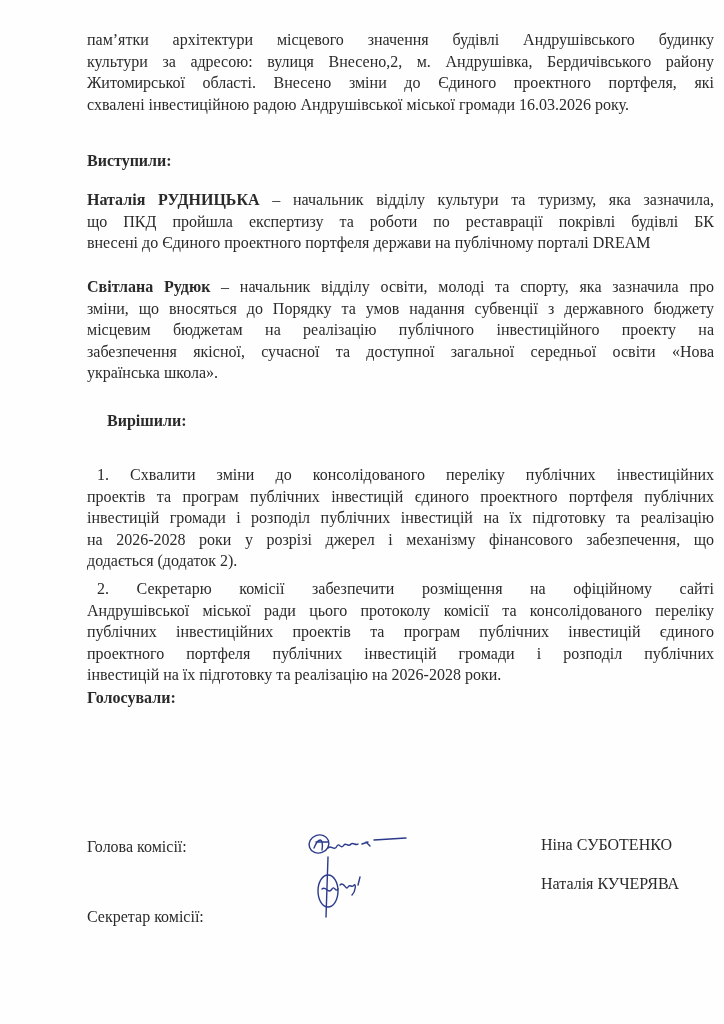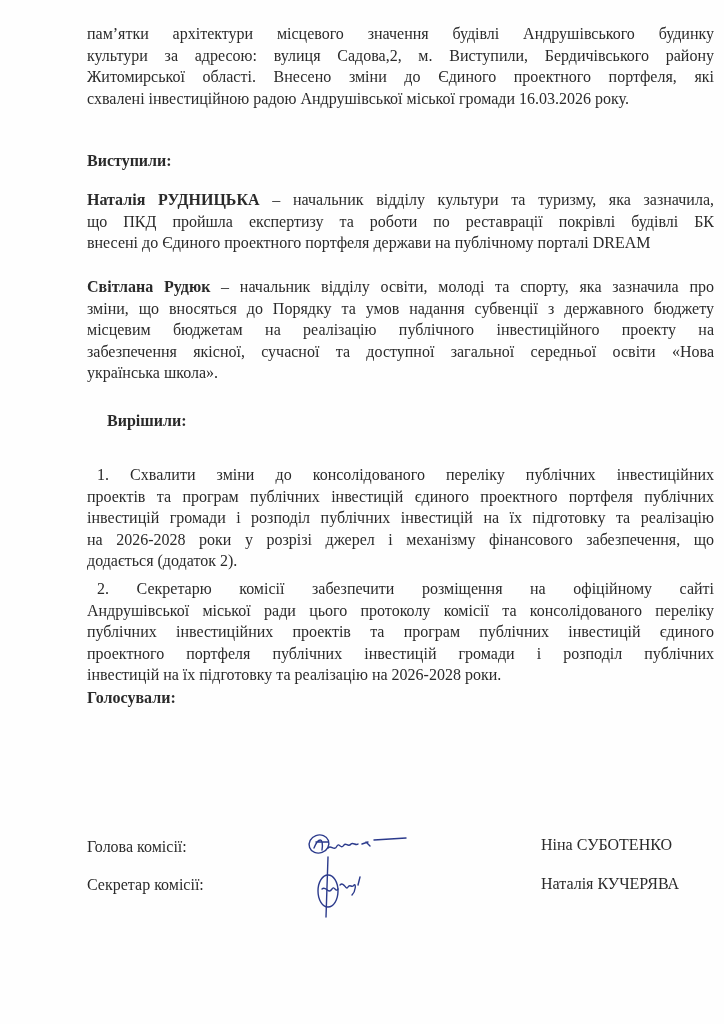--- a/index.html
+++ b/index.html
@@ -13,23 +13,23 @@
   .sig-label { position:absolute; left:87px; font-size:16px; }
   .sig-name { position:absolute; left:541px; font-size:16px; }
   .signature { position:absolute; }
   .ln { overflow:hidden; }
 </style>
 </head>
 <body>
 
 <div class="page">
 
-  <div class="p" style="top:23px;">
+  <div class="p" style="top:29px;">
     <span class="ln">пам’ятки архітектури місцевого значення будівлі Андрушівського будинку</span>
-    <span class="ln">культури за адресою: вулиця Садова,2, м. Виступили, Бердичівського району</span>
+    <span class="ln">культури за адресою: вулиця Внесено,2, м. Андрушівка, Бердичівського району</span>
     <span class="ln">Житомирської області. Внесено зміни  до Єдиного проектного портфеля, які</span>
     <span class="ln last">схвалені інвестиційною  радою Андрушівської міської громади 16.03.2026 року.</span>
   </div>
 
   <div class="heading" style="top:152px;">Виступили:</div>
 
   <div class="p" style="top:189px;">
     <span class="ln"><b>Наталія РУДНИЦЬКА</b><span> – начальник відділу культури та туризму, яка  зазначила,</span></span>
     <span class="ln">що  ПКД пройшла експертизу  та роботи по реставрації покрівлі будівлі БК</span>
     <span class="ln last">внесені до  Єдиного проектного портфеля держави на публічному порталі DREAM</span>
@@ -60,21 +60,21 @@
     <span class="ln">проектного портфеля публічних інвестицій громади і розподіл публічних</span>
     <span class="ln last">інвестицій на їх підготовку та реалізацію на 2026-2028 роки.</span>
   </div>
 
   <div class="heading" style="top:689px;">Голосували:</div>
 
 
   <div class="sig-label" style="top:838px;">Голова  комісії:</div>
   <div class="sig-name" style="top:836px;">Ніна СУБОТЕНКО</div>
 
-  <div class="sig-label" style="top:876px;">Секретар комісії:</div>
+  <div class="sig-label" style="top:908px;">Секретар комісії:</div>
   <div class="sig-name" style="top:875px;">Наталія КУЧЕРЯВА</div>
 
   <svg class="signature" style="left:306px; top:826px;" width="110" height="40" viewBox="0 0 110 40">
     <g fill="none" stroke="#2b3a8c" stroke-width="1.4" stroke-linecap="round">
       <ellipse cx="13" cy="18" rx="10" ry="9" transform="rotate(-20 13 18)"></ellipse>
       <path d="M8 22 C12 12 18 10 16 24 M10 16 L22 16"></path>
       <path d="M22 22 C25 18 28 26 31 20 C33 16 35 24 38 19 C40 16 42 22 45 18 C47 16 50 20 52 18"></path>
       <path d="M56 18 L62 16 M60 16 L64 20"></path>
       <path d="M68 14 L100 12"></path>
     </g>

